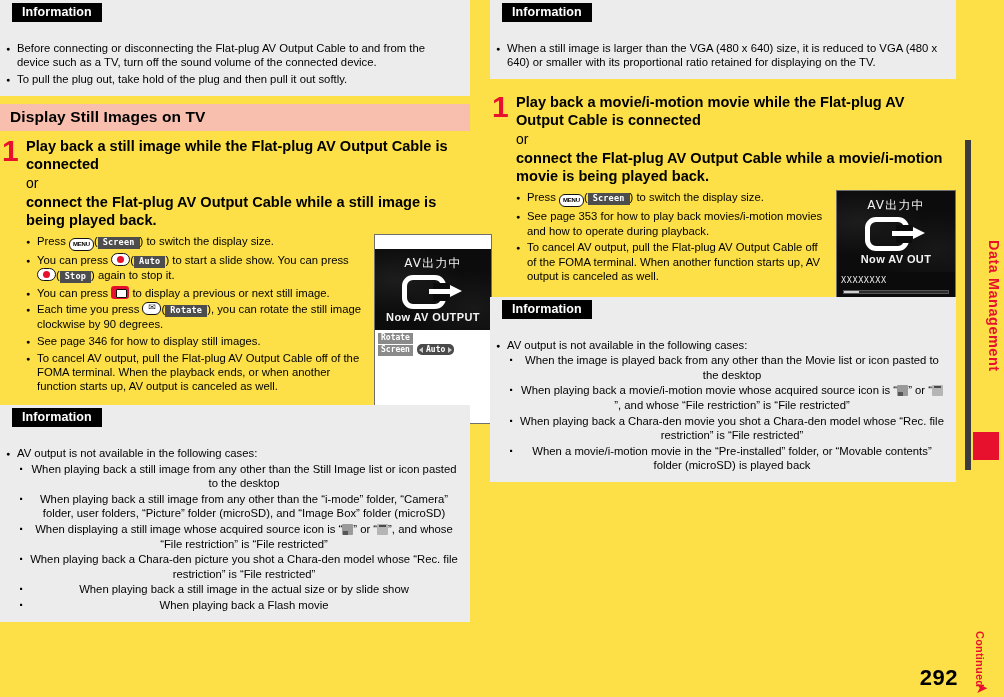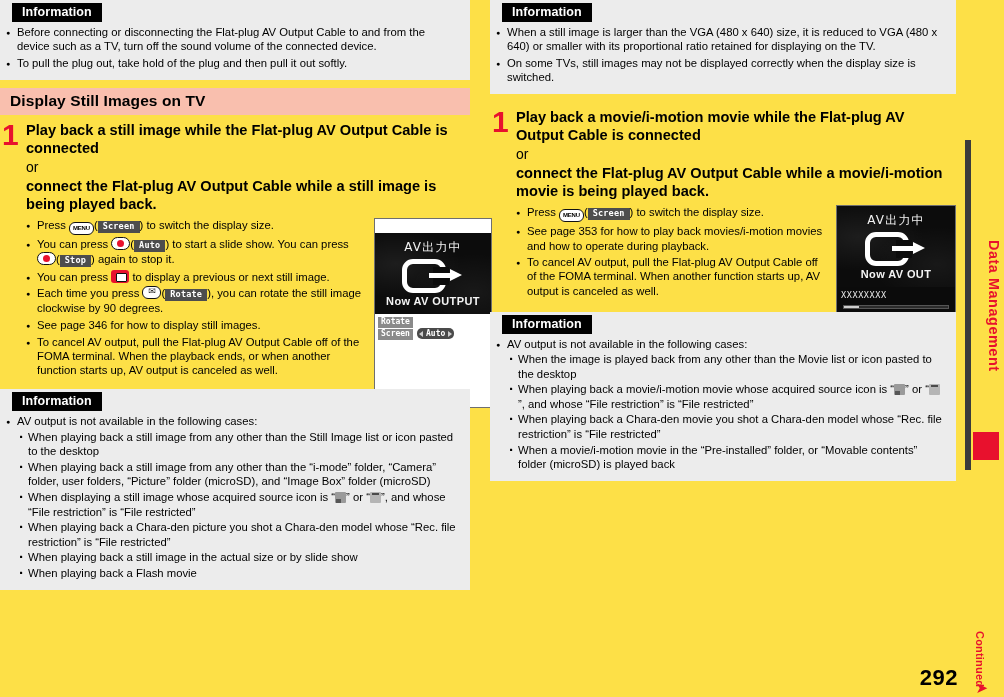--- a/index.html
+++ b/index.html
@@ -32,21 +32,21 @@
     display: inline-block;
     background: #000;
     color: #fff;
     font-weight: bold;
     font-size: 12.5px;
     line-height: 16px;
     padding: 1px 10px 2px 10px;
     margin: 3px 0 3px 12px;
     letter-spacing: .1px;
   }
-  .info-body { padding: 0 10px 0 6px; }
+  .info-body { padding: 0 10px 0 6px; margin-top: 16px; }
 
   ul.bullets { list-style: none; margin: 0; padding: 0; }
   ul.bullets > li {
     position: relative;
     padding-left: 11px;
     font-size: 11.3px;
     line-height: 14.2px;
     margin: 0 0 2.5px 0;
     text-align: left;
   }
@@ -66,21 +66,21 @@
     margin: 0 0 1px 0;
   }
   ul.dots > li::before {
     content: "\00B7";
     position: absolute;
     left: 2px; top: -1px;
     font-size: 15px;
     line-height: 15px;
     font-weight: bold;
   }
-  .indent-sub { padding-left: 12px; }
+  .indent-sub { padding-left: 12px; text-align: center; }
 
   
   .sec-head {
     background: #f9bfae;
     font-weight: bold;
     font-size: 15.5px;
     line-height: 20px;
     padding: 3px 0 4px 10px;
     color: #000;
     letter-spacing: .1px;
@@ -571,21 +571,20 @@
     </div>
   </div>
 
   <div class="col-right">
 
     <div class="infobox">
       <div class="info-tab">Information</div>
       <div class="info-body">
         <ul class="bullets">
           <li>When a still image is larger than the VGA (480 x 640) size, it is reduced to VGA (480 x 640) or smaller with its proportional ratio retained for displaying on the TV.</li>
-          <li>On some TVs, still images may not be displayed correctly when the display size is switched.</li>
         </ul>
       </div>
     </div>
 
     <div class="spacer8"></div>
 
 
     <div class="step">
       <div class="step-num">1</div>
       <div class="step-title">Play back a movie/i-motion movie while the Flat-plug AV Output Cable is connected</div>

